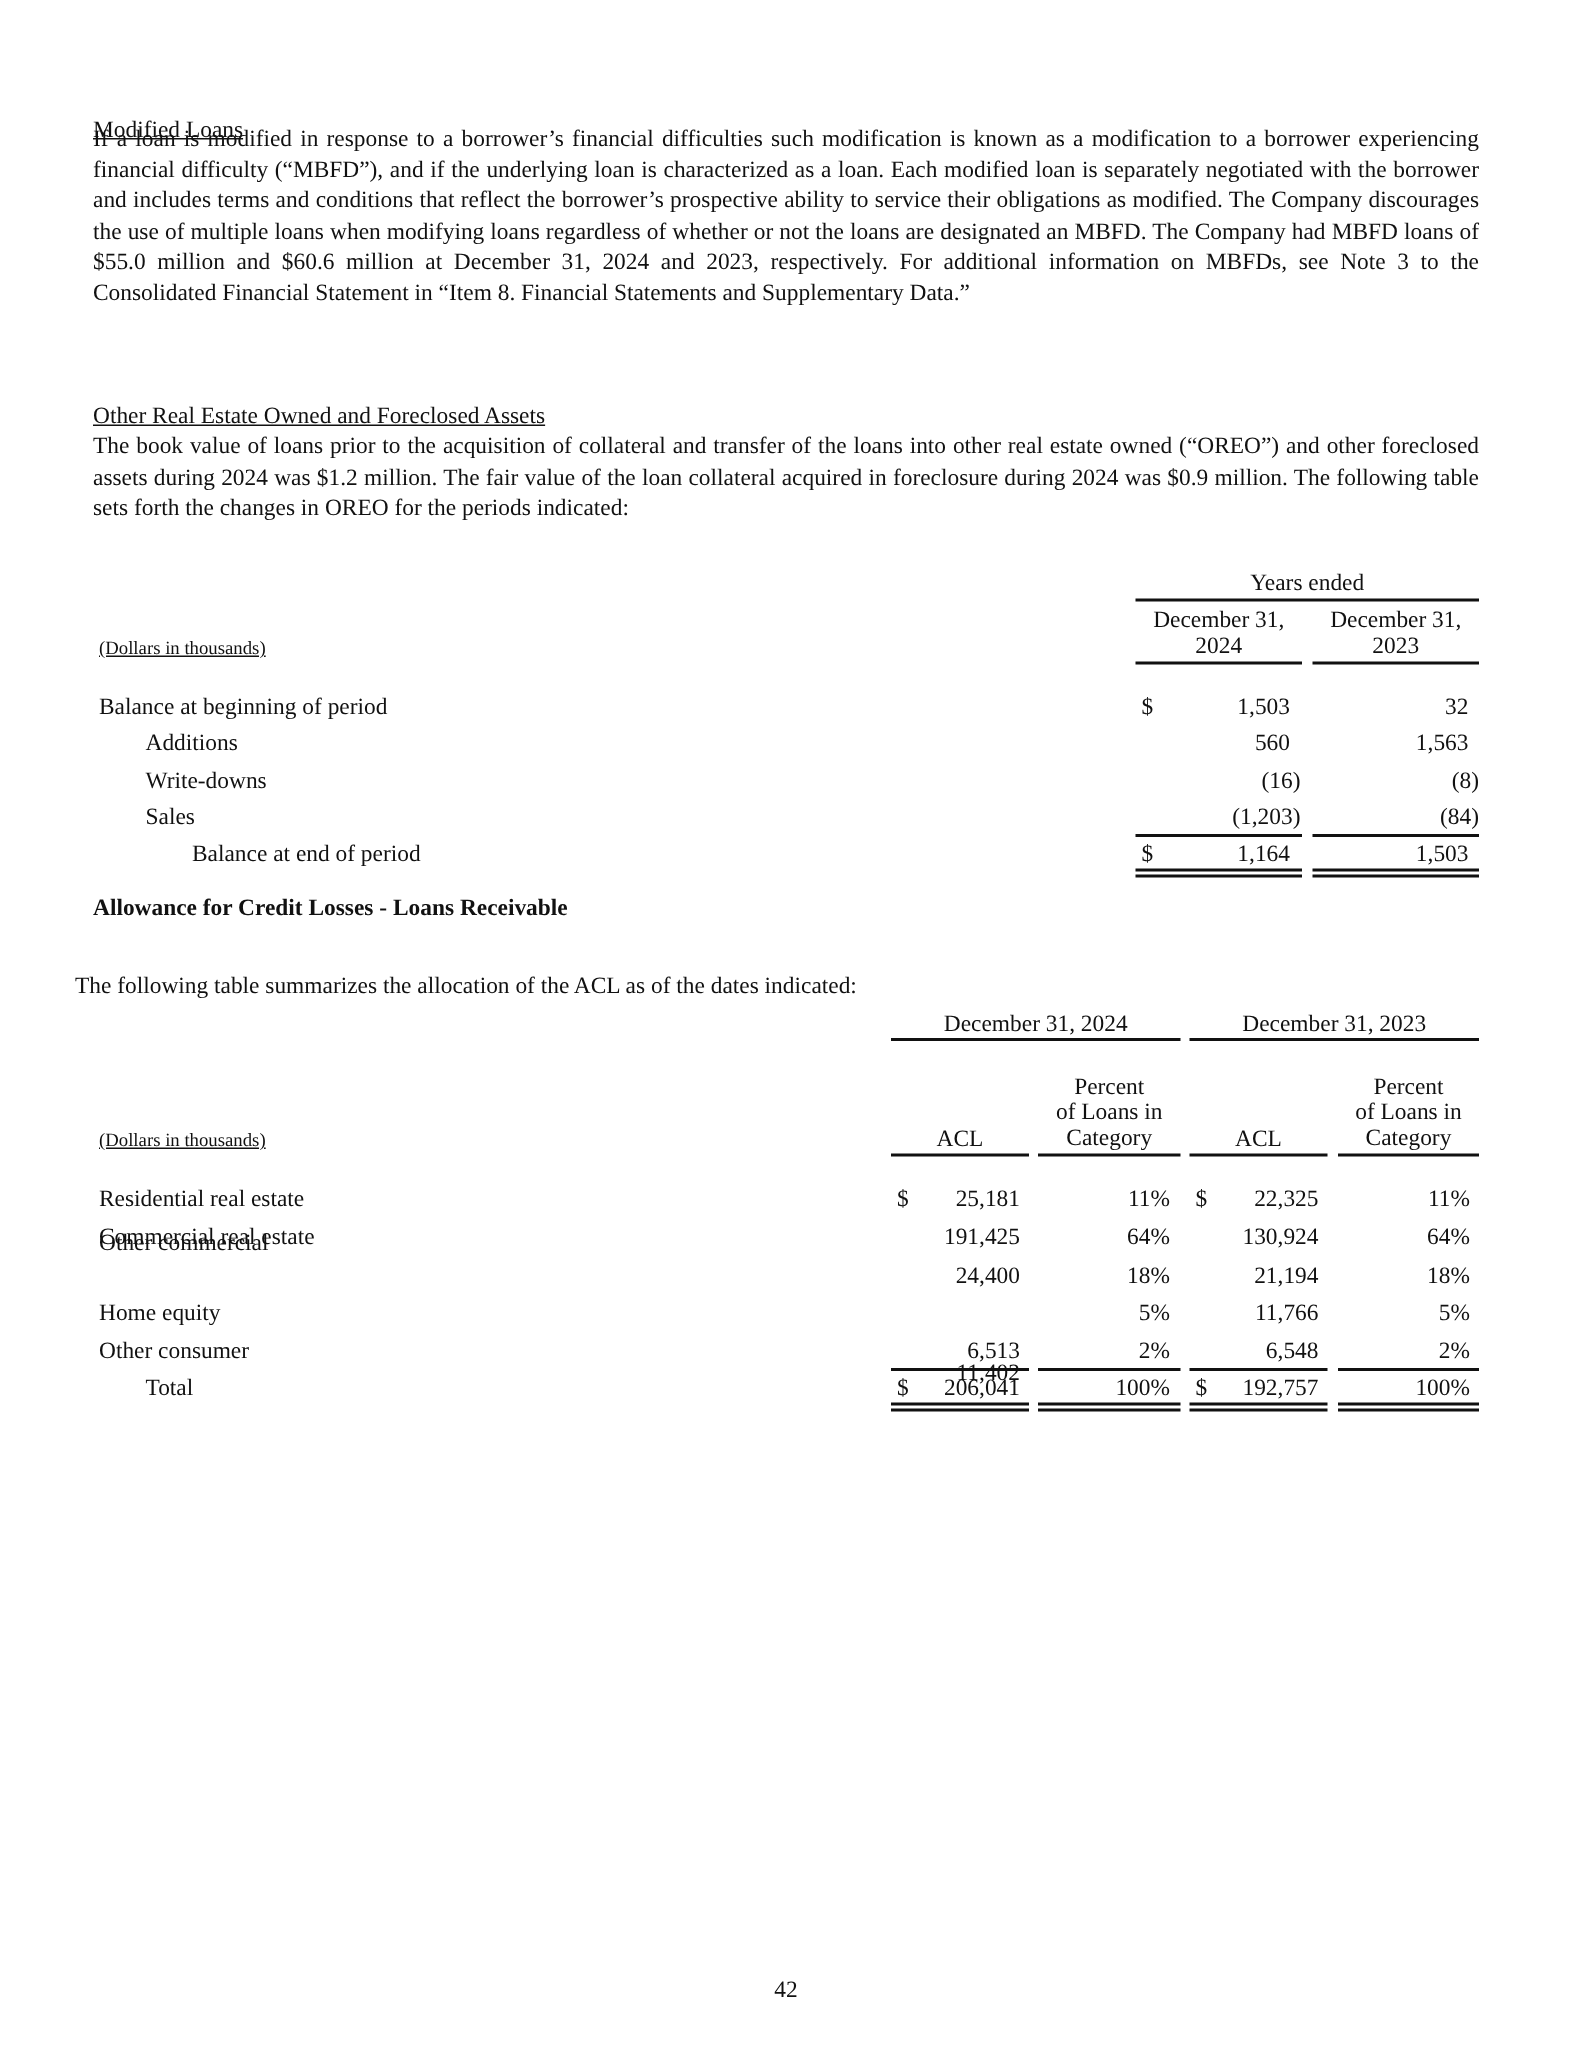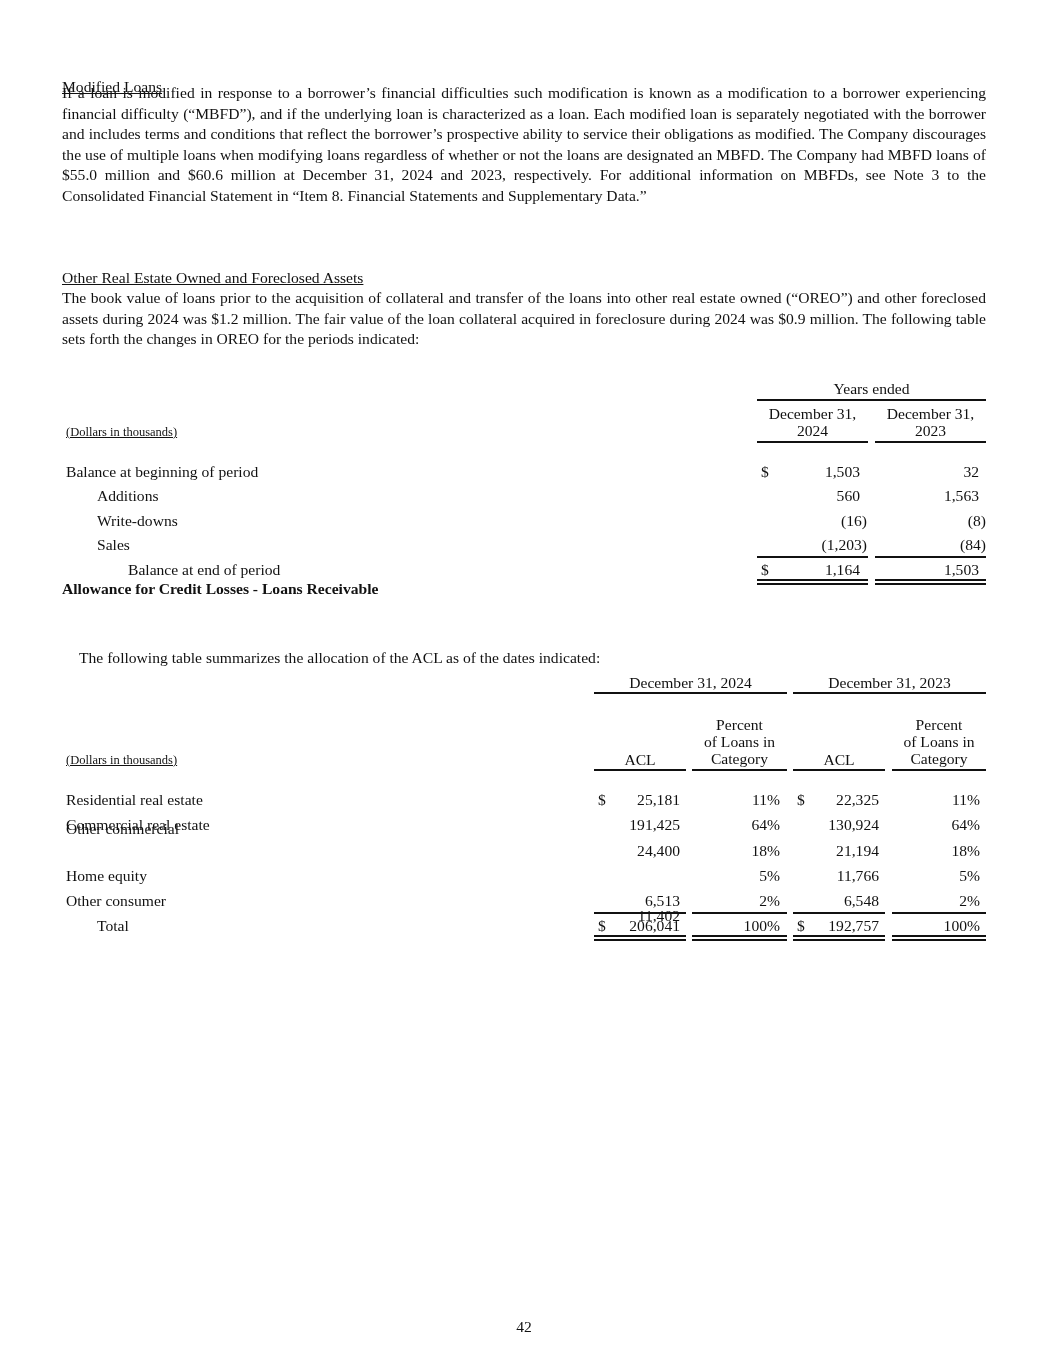--- a/index.html
+++ b/index.html
@@ -3,21 +3,21 @@
   <meta charset="utf-8">
   <style>
     html, body { margin: 0; padding: 0; background: #ffffff; }
     body {
       width: 1048px; height: 1365px; position: relative; overflow: hidden;
       font-family: "Liberation Serif", serif; color: #111; font-size: 15.6px;
     }
     .sec-title { position: absolute; left: 62px; text-decoration: underline; line-height: 20px; }
     .para { position: absolute; left: 62px; width: 924px; text-align: justify; line-height: 20.5px; }
     .bold-title { position: absolute; left: 62px; font-weight: bold; line-height: 20px; }
-    .plain { position: absolute; left: 79px; line-height: 20px; }
+    .plain { position: absolute; left: 50px; line-height: 20px; }
     .small-ul { position: absolute; left: 66px; font-size: 12.5px; text-decoration: underline; }
     .hdr { position: absolute; text-align: center; line-height: 17px; }
     .rule { position: absolute; height: 0; border-top: 2px solid #111; }
     .dbl { position: absolute; height: 2px; border-top: 2px solid #111; border-bottom: 2px solid #111; }
     .lbl { position: absolute; line-height: 20px; white-space: nowrap; }
     .num { position: absolute; line-height: 20px; text-align: right; white-space: nowrap; }
     .dollar { position: absolute; line-height: 20px; }
     .page-num { position: absolute; left: 0; width: 1048px; top: 1318px; text-align: center; font-size: 15.6px; }
   </style>
 </head>
@@ -72,21 +72,21 @@
   <div>
     <div class="lbl" style="left:128px; top:560px;">Balance at end of period</div>
     <div class="dollar" style="left:761px; top:560px;">$</div>
     <div class="num" style="right:188px; top:560px;">1,164</div>
     <div class="num" style="right:69px; top:560px;">1,503</div>
   </div>
   <div class="dbl" style="left:757px; width:111px; top:579px;"></div>
   <div class="dbl" style="left:875px; width:111px; top:579px;"></div>
 </div>
 
-<div class="bold-title" style="top:579px;">Allowance for Credit Losses - Loans Receivable</div>
+<div class="bold-title" style="top:596px;">Allowance for Credit Losses - Loans Receivable</div>
 <div class="plain" style="top:648px;">The following table summarizes the allocation of the ACL as of the dates indicated:</div>
 
 <div>
   <div class="hdr" style="left:594px; width:193px; top:674px;">December 31, 2024</div>
   <div class="hdr" style="left:793px; width:193px; top:674px;">December 31, 2023</div>
   <div class="rule" style="left:594px; width:193px; top:692px;"></div>
   <div class="rule" style="left:793px; width:193px; top:692px;"></div>
 
   <div class="hdr" style="left:594px; width:92px; top:751px;">ACL</div>
   <div class="hdr" style="left:692px; width:95px; top:716px;">

